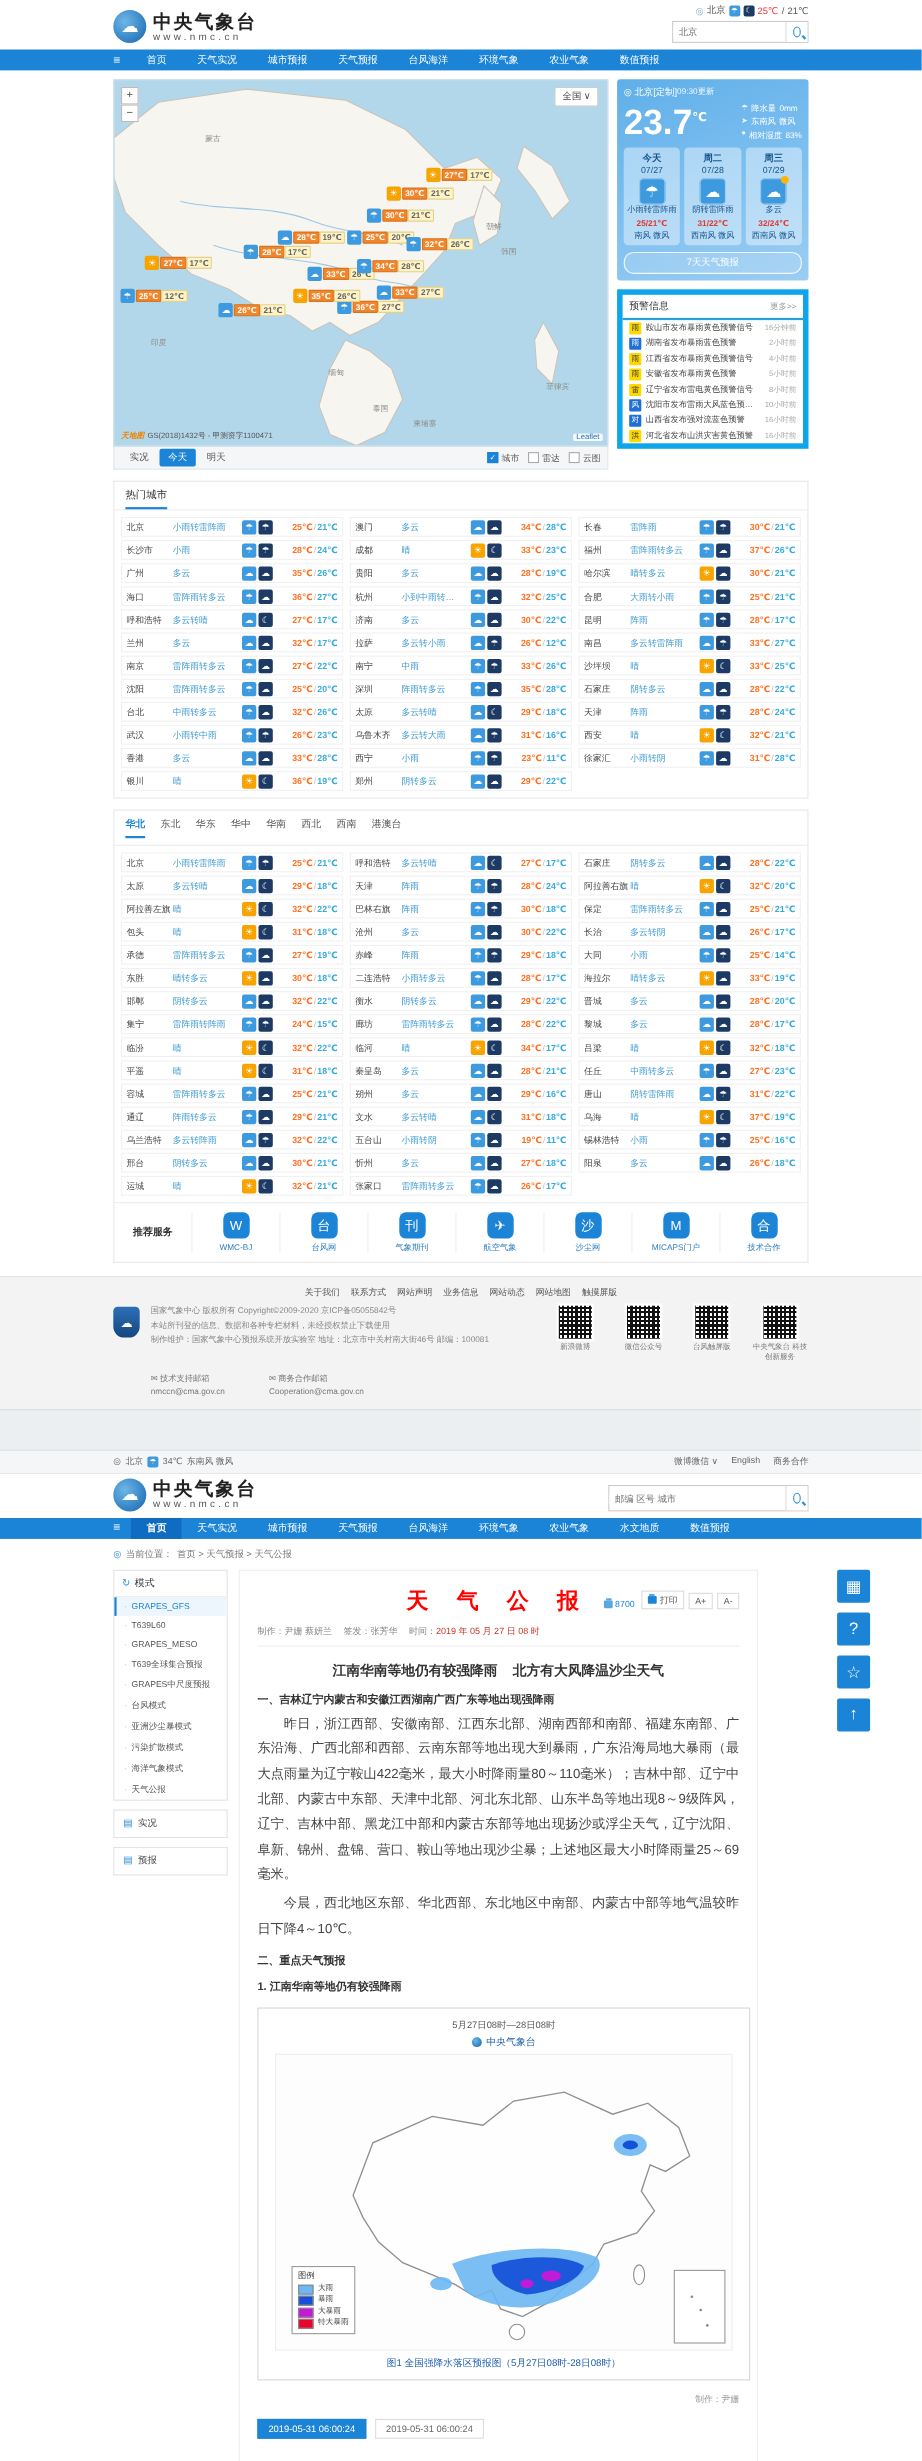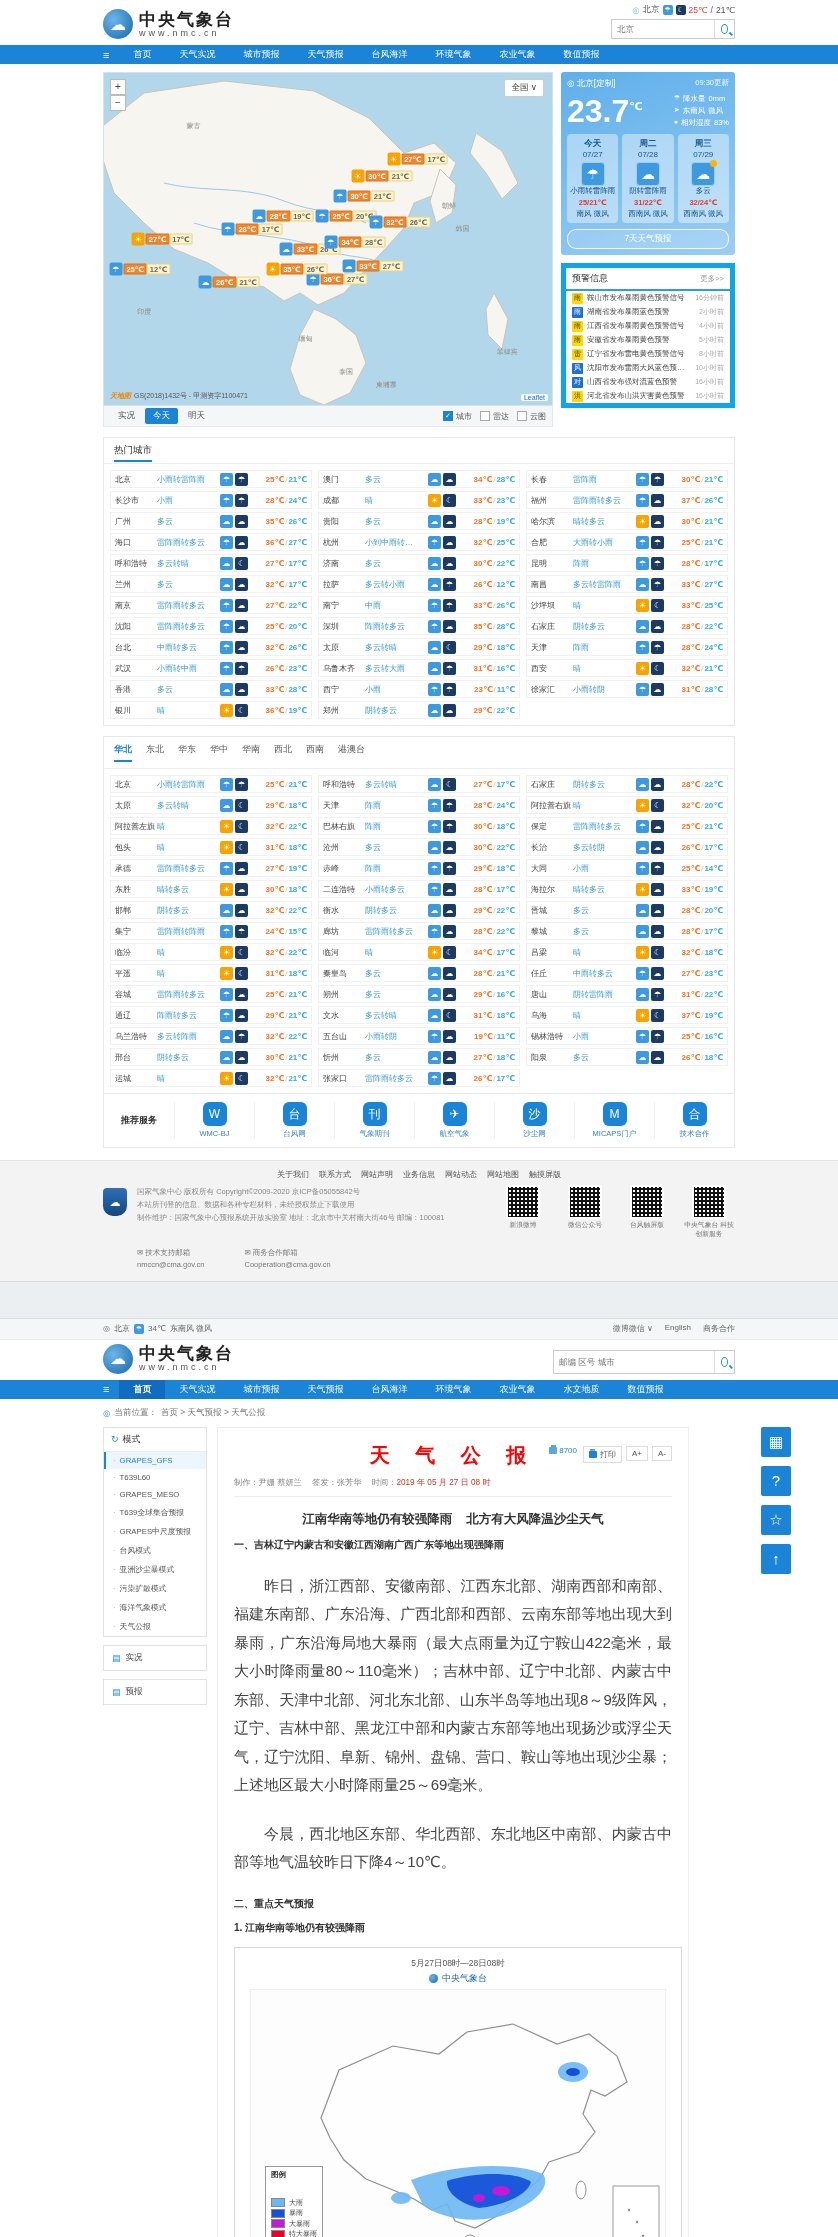--- a/index.html
+++ b/index.html
@@ -52,21 +52,21 @@
 .mtab{font-size:8.5px;color:#555;padding:2px 8px;cursor:pointer;border-radius:2px}
 .mtab.on{background:#1b84d6;color:#fff}
 .mlayers{display:flex;gap:8px;align-items:center}
 .mlayer{display:flex;align-items:center;gap:3px;font-size:8px;color:#555;cursor:pointer}
 .cbx{width:8px;height:8px;border:1px solid #aaa;background:#fff;display:inline-flex;align-items:center;justify-content:center;font-size:7px;color:#fff}
 .cbx.chk{background:#1b84d6;border-color:#1b84d6}
 .cbx.chk::after{content:"✓"}
 
 .rightcol{width:174px;display:flex;flex-direction:column;gap:8px}
 .wxpanel{background:linear-gradient(160deg,#5fafe9,#7fc0f0 55%,#9ccdf2);border-radius:3px;padding:6px;color:#fff}
-.wxp-head{display:flex;justify-content:space-between;font-size:8.5px}
+.wxp-head{display:flex;font-size:8.5px}
 .wxp-head .upd{font-size:7.5px;opacity:.9}
 .bigrow{display:flex;justify-content:space-between;align-items:center;margin:4px 0 6px}
 .bigtemp{font-size:32px;font-weight:bold;line-height:1}
 .bigtemp sup{font-size:11px}
 .stats{display:flex;flex-direction:column;gap:2px;font-size:7.5px}
 .stat{display:flex;gap:3px;align-items:flex-start}
 .stat .sic{font-size:7px;opacity:.9}
 .fcrow{display:flex;gap:4px}
 .fc{flex:1;background:rgba(255,255,255,.42);border-radius:4px;text-align:center;padding:4px 2px;font-size:7.5px;color:#14548c;cursor:pointer}
 .fc .d1{font-weight:bold;font-size:8.5px}
@@ -141,38 +141,38 @@
 .sbox-h{display:flex;align-items:center;gap:4px;padding:5px 7px;font-size:9px;color:#333;border-bottom:1px solid #eee}
 .sbox-h .sic{color:#2a8fd8}
 .smode{display:flex;align-items:center;padding:4px 7px;font-size:7.8px;color:#555;cursor:pointer;border-left:2px solid transparent}
 .smode::before{content:"·";margin-right:4px;color:#bbb}
 .smode.on{color:#1b84d6;background:#eef6fd;border-left-color:#1b84d6}
 .sextra{display:flex;align-items:center;gap:5px;border:1px solid #e3e3e3;background:#fff;margin-bottom:8px;padding:6px 8px;font-size:8.5px;color:#444;cursor:pointer}
 .sextra .sic{color:#2a8fd8;font-size:9px}
 .artwrap{flex:1;margin-right:46px;background:#fff;border:1px solid #eee;padding:10px 16px 14px;min-width:0}
 .art-top{position:relative;text-align:center}
 .art-title{color:#f00;font-size:20px;font-weight:bold;letter-spacing:10px;margin:4px 0 8px}
-.art-btns{position:absolute;right:0;top:4px;display:flex;gap:4px;align-items:flex-start}
+.art-btns{position:absolute;right:0;top:4px;display:flex;gap:4px;align-items:flex-end}
 .abtn{border:1px solid #ddd;background:#fff;font-size:8px;color:#555;padding:2px 5px;cursor:pointer;display:flex;align-items:center;gap:3px}
 .views{color:#1b84d6;font-size:8px;display:flex;align-items:center;gap:2px;margin-right:2px}
 .prn{width:8px;height:7px;background:#1b84d6;display:inline-block;border-radius:1px;position:relative}
 .prn::before{content:"";position:absolute;top:-2px;left:1.5px;width:5px;height:2px;background:#5aa7e0}
 .meta{text-align:left;font-size:8.2px;color:#888;border-bottom:1px solid #eee;padding-bottom:8px}
 .meta .mtime{color:#c0392b}
 .headline{text-align:center;font-weight:bold;font-size:12.5px;color:#333;margin:14px 0 10px;white-space:pre-wrap}
 .sect{font-weight:bold;font-size:10px;color:#333;margin:10px 0 4px}
-.para{font-size:15px;color:#444;line-height:1.9;text-align:justify;text-indent:2em;margin:20px 0}
+.para{font-size:12px;color:#444;line-height:1.9;text-align:justify;text-indent:2em;margin:4px 0}
 .fig{width:430px;margin:12px auto;border:1px solid #d8d8d8;padding:8px;text-align:center}
 .fig-title{color:#e60000;font-size:13px;font-weight:bold;letter-spacing:2px}
 .fig-sub{font-size:8.5px;color:#555;margin:2px 0 2px}
 .fig-agency{font-size:9px;color:#1b5fa8;display:flex;justify-content:center;align-items:center;gap:4px;margin-bottom:4px}
 .fig-agency i{width:9px;height:9px;border-radius:50%;background:radial-gradient(circle at 35% 35%,#6db6e8,#1565ad);display:inline-block}
 .figmap{position:relative;width:414px;height:268px;margin:0 auto;background:#fdfdfd;border:1px solid #eee}
 .legend{position:absolute;left:14px;bottom:14px;background:rgba(255,255,255,.95);border:1px solid #999;padding:3px 5px;text-align:left}
-.legend .lt{font-size:7.5px;color:#333;font-weight:bold;margin-bottom:18px}
+.legend .lt{font-size:7.5px;color:#333;font-weight:normal;margin-bottom:2px}
 .lrow{display:flex;align-items:center;gap:4px;font-size:7px;color:#444;line-height:1.5}
 .lsw{width:12px;height:7px;border:1px solid #888;display:inline-block;flex:none}
 .fig-cap{font-size:8.8px;color:#1f5fae;margin-top:6px}
 .editor{text-align:right;font-size:8px;color:#999;margin-top:8px}
 .daterow{display:flex;gap:8px;margin:12px 0 8px}
 .dchip{font-size:8.5px;padding:3px 9px;border:1px solid #ddd;color:#666;background:#fff;cursor:pointer}
 .dchip.on{background:#1b84d6;border-color:#1b84d6;color:#fff}
 .toolbar{position:absolute;right:-56px;top:0;display:flex;flex-direction:column;gap:9px}
 .tbtn{width:30px;height:30px;background:#1b84d6;color:#fff;font-size:15px;display:flex;align-items:center;justify-content:center;border-radius:2px;cursor:pointer}
 .map-svg-land{fill:#f7f5ef;stroke:#c9c4ba;stroke-width:1}

